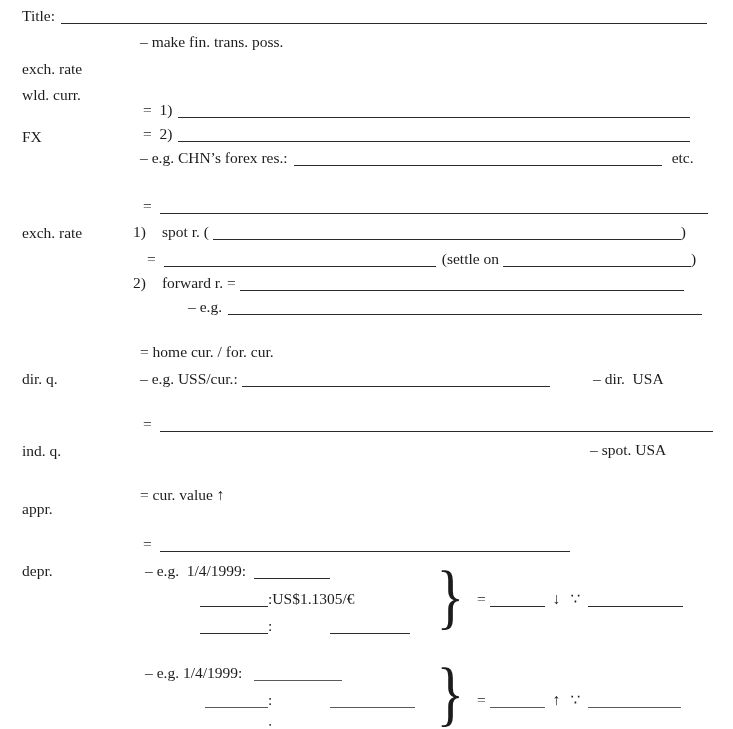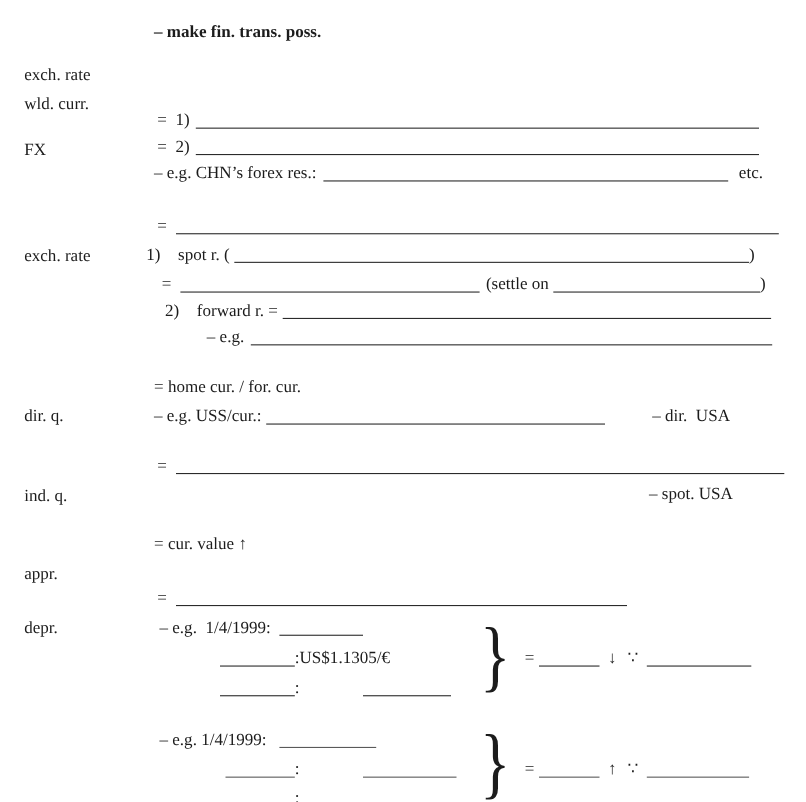--- a/index.html
+++ b/index.html
@@ -25,23 +25,26 @@
   }
   .sp4{margin-left:4px;} .sp6{margin-left:6px;} .sp8{margin-left:8px;}
   .sp10{margin-left:10px;} .sp12{margin-left:12px;} .sp16{margin-left:16px;}
   .sp58{margin-left:58px;} .sp60{}
 </style>
 </head>
 <body>
 
 <div id="page">
 
+  <div class="line" style="left:22px;top:6px;">
+    <span>Title:</span><span class="bl sp6" style="width:646px;"></span>
+  </div>
 
   <span class="term" style="top:32px;">exch. rate</span>
-  <div class="line" style="left:140px;top:20px;font-weight:bold;">– make fin. trans. poss.</div>
+  <div class="line" style="left:140px;top:32px;">– make fin. trans. poss.</div>
 
   <span class="term" style="top:58px;">wld. curr.</span>
 
   <span class="term" style="top:100px;">FX</span>
   <div class="line" style="left:143px;top:100px;">
     <span>=&nbsp; 1)</span><span class="bl sp6" style="width:512px;"></span>
   </div>
   <div class="line" style="left:143px;top:124px;">
     <span>=&nbsp; 2)</span><span class="bl sp6" style="width:512px;"></span>
   </div>
@@ -52,41 +55,41 @@
   <span class="term" style="top:196px;">exch. rate</span>
   <div class="line" style="left:143px;top:196px;">
     <span>=</span><span class="bl sp8" style="width:548px;"></span>
   </div>
   <div class="line" style="left:133px;top:222px;">
     <span>1)</span><span class="sp16">spot r. (</span><span class="bl sp4" style="width:468px;"></span><span>)</span>
   </div>
   <div class="line" style="left:147px;top:249px;">
     <span>=</span><span class="bl sp8" style="width:272px;"></span><span class="sp6">(settle on</span><span class="bl sp4" style="width:188px;"></span><span>)</span>
   </div>
-  <div class="line" style="left:150px;top:273px;">
+  <div class="line" style="left:133px;top:273px;">
     <span>2)</span><span class="sp16">forward r. =</span><span class="bl sp4" style="width:444px;"></span>
   </div>
   <div class="line" style="left:188px;top:297px;">
     <span>– e.g.</span><span class="bl sp6" style="width:474px;"></span>
   </div>
 
   <span class="term" style="top:342px;">dir. q.</span>
   <div class="line" style="left:140px;top:369px;">
     <span>– e.g. USS/cur.:</span><span class="bl sp4" style="width:308px;"></span>
   </div>
   <div class="line" style="left:140px;top:342px;">= home cur. / for. cur.</div>
   <div class="line" style="left:593px;top:369px;">– dir.&nbsp; USA</div>
 
   <span class="term" style="top:414px;">ind. q.</span>
   <div class="line" style="left:143px;top:414px;">
     <span>=</span><span class="bl sp8" style="width:553px;"></span>
   </div>
   <div class="line" style="left:590px;top:440px;">– spot. USA</div>
 
-  <span class="term" style="top:485px;font-family:Liberation Serif, serif;">appr.</span>
+  <span class="term" style="top:472px;font-family:Liberation Serif, serif;">appr.</span>
   <div class="line" style="left:140px;top:485px;">= cur. value ↑</div>
 
   <span class="term" style="top:534px;">depr.</span>
   <div class="line" style="left:143px;top:534px;">
     <span>=</span><span class="bl sp8" style="width:410px;"></span>
   </div>
 
   <div class="line" style="left:145px;top:561px;">
     <span>– e.g.&nbsp; 1/4/1999:</span><span class="bl sp8" style="width:76px;"></span>
   </div>

